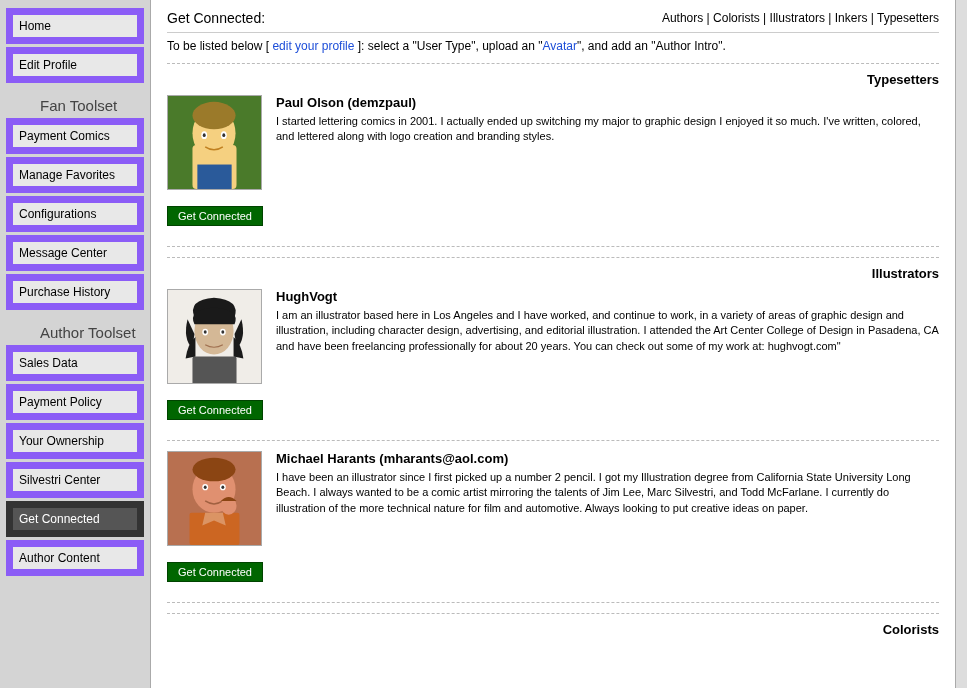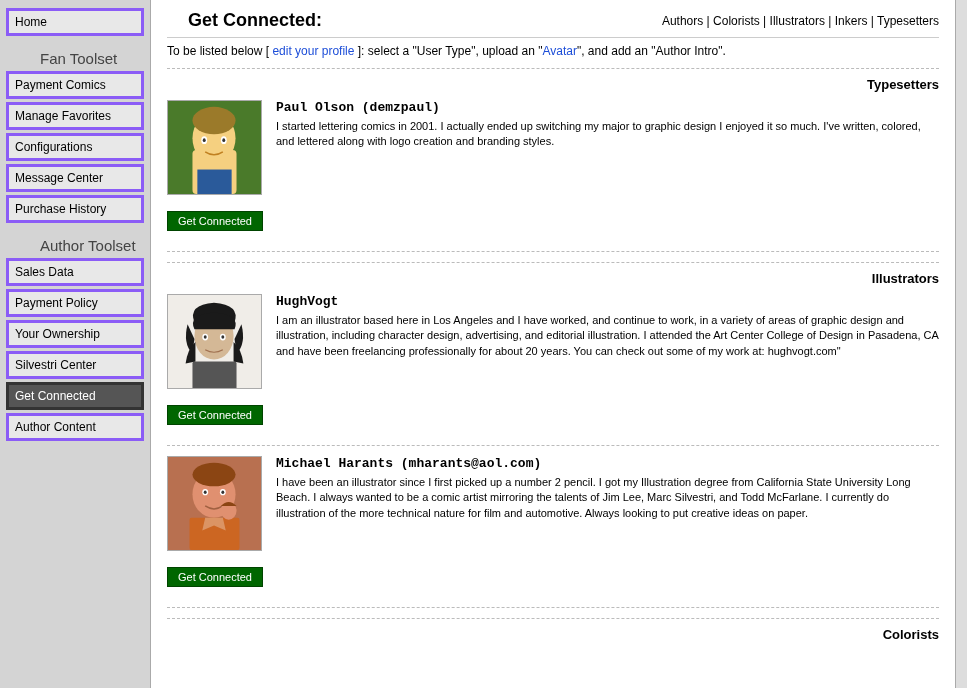--- a/index.html
+++ b/index.html
@@ -17,21 +17,21 @@
       font-size: 15px;
       color: #444;
       margin: 14px 0 4px 2px;
       font-weight: normal;
       padding-left: 32px;
     }
     .sidebar-btn {
       display: block;
       width: 100%;
       background: #e8e8e8;
-      border: 3px solid #8b5cf6;
+      border: 7px solid #8b5cf6;
       padding: 4px 6px;
       margin-bottom: 3px;
       text-align: left;
       cursor: pointer;
       font-size: 12px;
       color: #000;
       text-decoration: none;
     }
     .sidebar-btn.active {
       background: #555;
@@ -52,23 +52,22 @@
     
     .page-header {
       display: flex;
       justify-content: space-between;
       align-items: center;
       border-bottom: 1px solid #ccc;
       padding-bottom: 6px;
       margin-bottom: 6px;
     }
     .page-title {
-      font-size: 18px;
-      font-weight: bold;
-      margin-left: 21px;
+      font-size: 14px;
+      font-weight: normal;
     }
     .filter-links {
       font-size: 12px;
     }
     .filter-links a {
       color: #000000;
       text-decoration: none;
       margin-top: 45px;
     }
 
@@ -106,21 +105,20 @@
       display: flex;
       align-items: center;
       justify-content: center;
       background: #eee;
     }
     .profile-info { flex: 1; }
     .profile-name {
       font-weight: bold;
       font-size: 13px;
       margin-bottom: 4px;
-      font-family: Liberation Mono, monospace;
     }
     .profile-bio {
       font-size: 11px;
       line-height: 1.4;
       color: #000;
     }
 
     .connect-btn {
       display: inline-block;
       background: #006600;
@@ -165,20 +163,21 @@
       background: #ddd;
       border-left: 1px solid #aaa;
     }
   </style>
 </head>
 <body>
 
 <div id="sidebar">
 
   <button class="sidebar-btn">Home</button>
+  <button class="sidebar-btn">Edit Profile</button>
 
   <div class="sidebar-section-label">Fan Toolset</div>
   <button class="sidebar-btn">Payment Comics</button>
   <button class="sidebar-btn">Manage Favorites</button>
   <button class="sidebar-btn">Configurations</button>
   <button class="sidebar-btn">Message Center</button>
   <button class="sidebar-btn">Purchase History</button>
 
   <div class="sidebar-section-label">Author Toolset</div>
   <button class="sidebar-btn">Sales Data</button>

